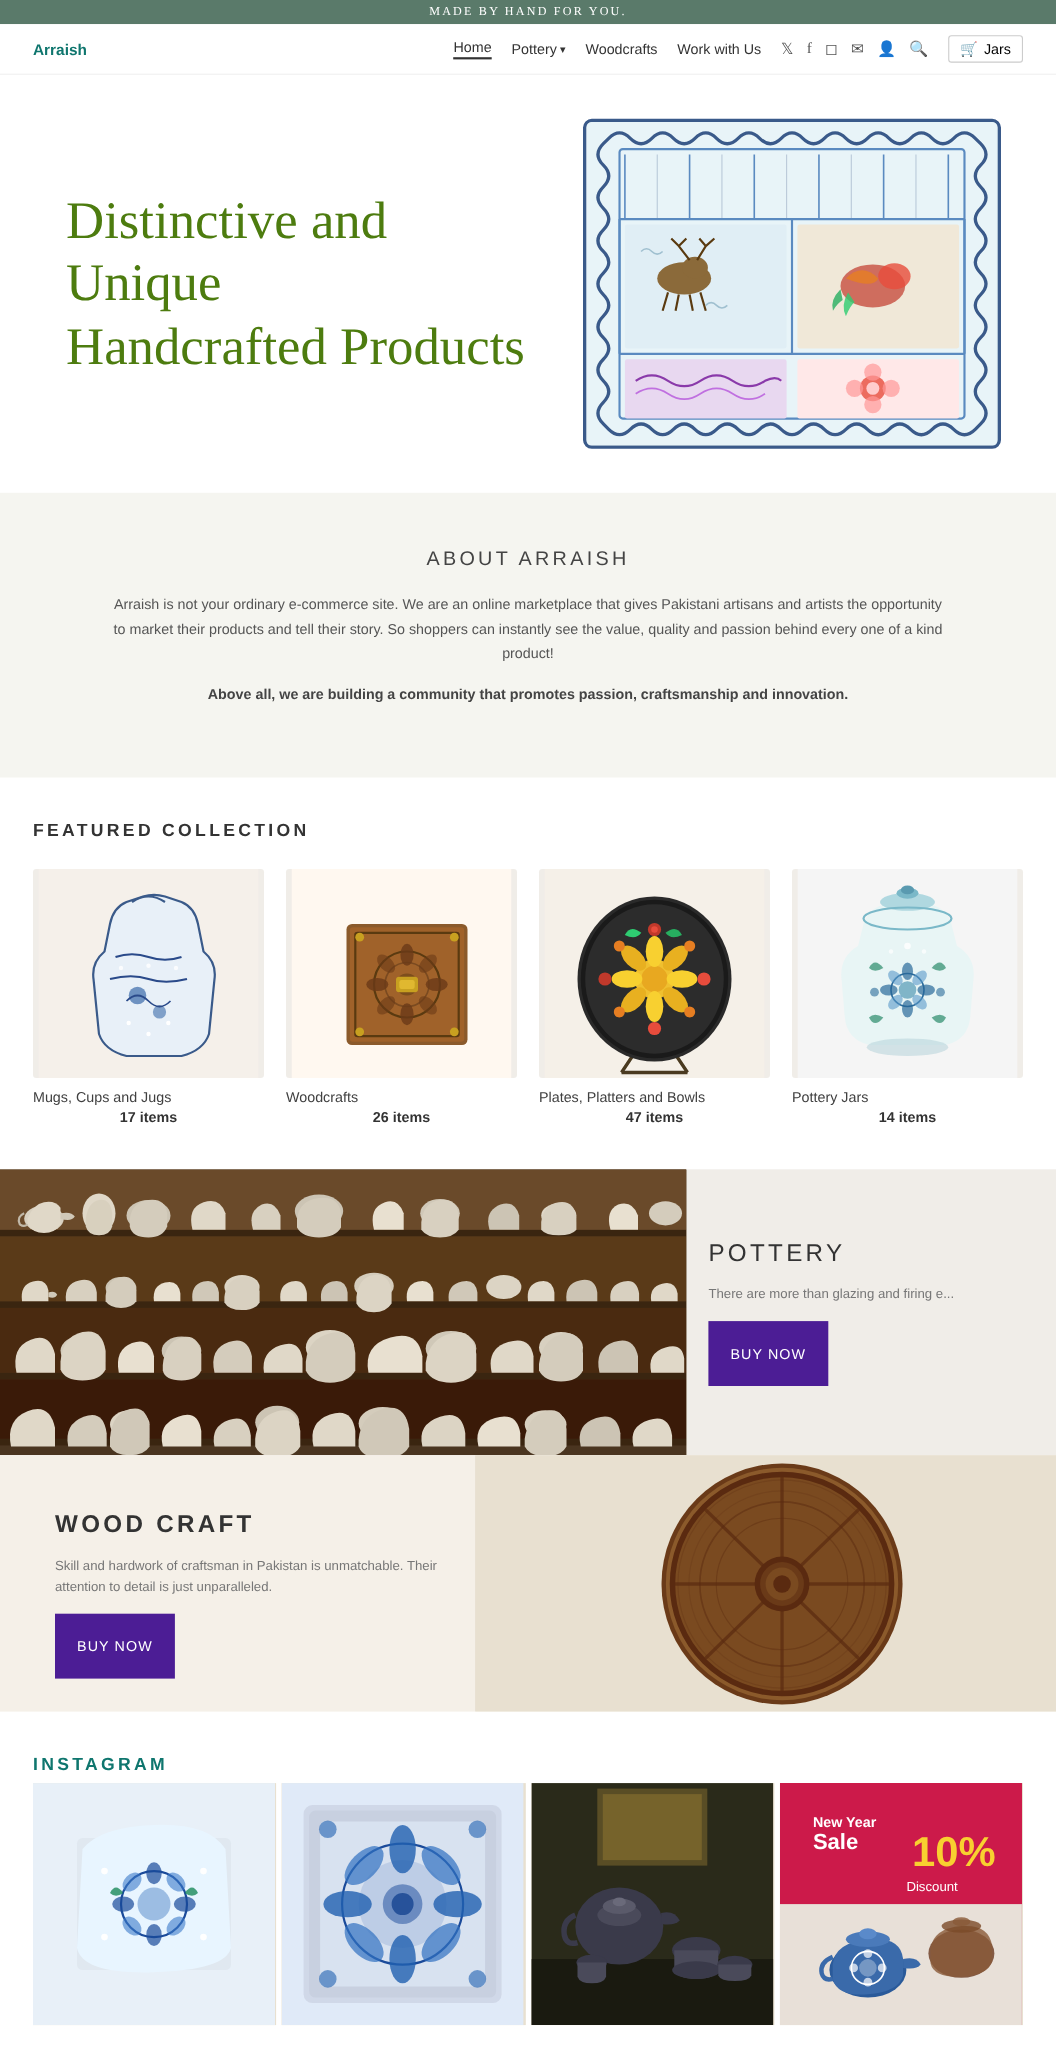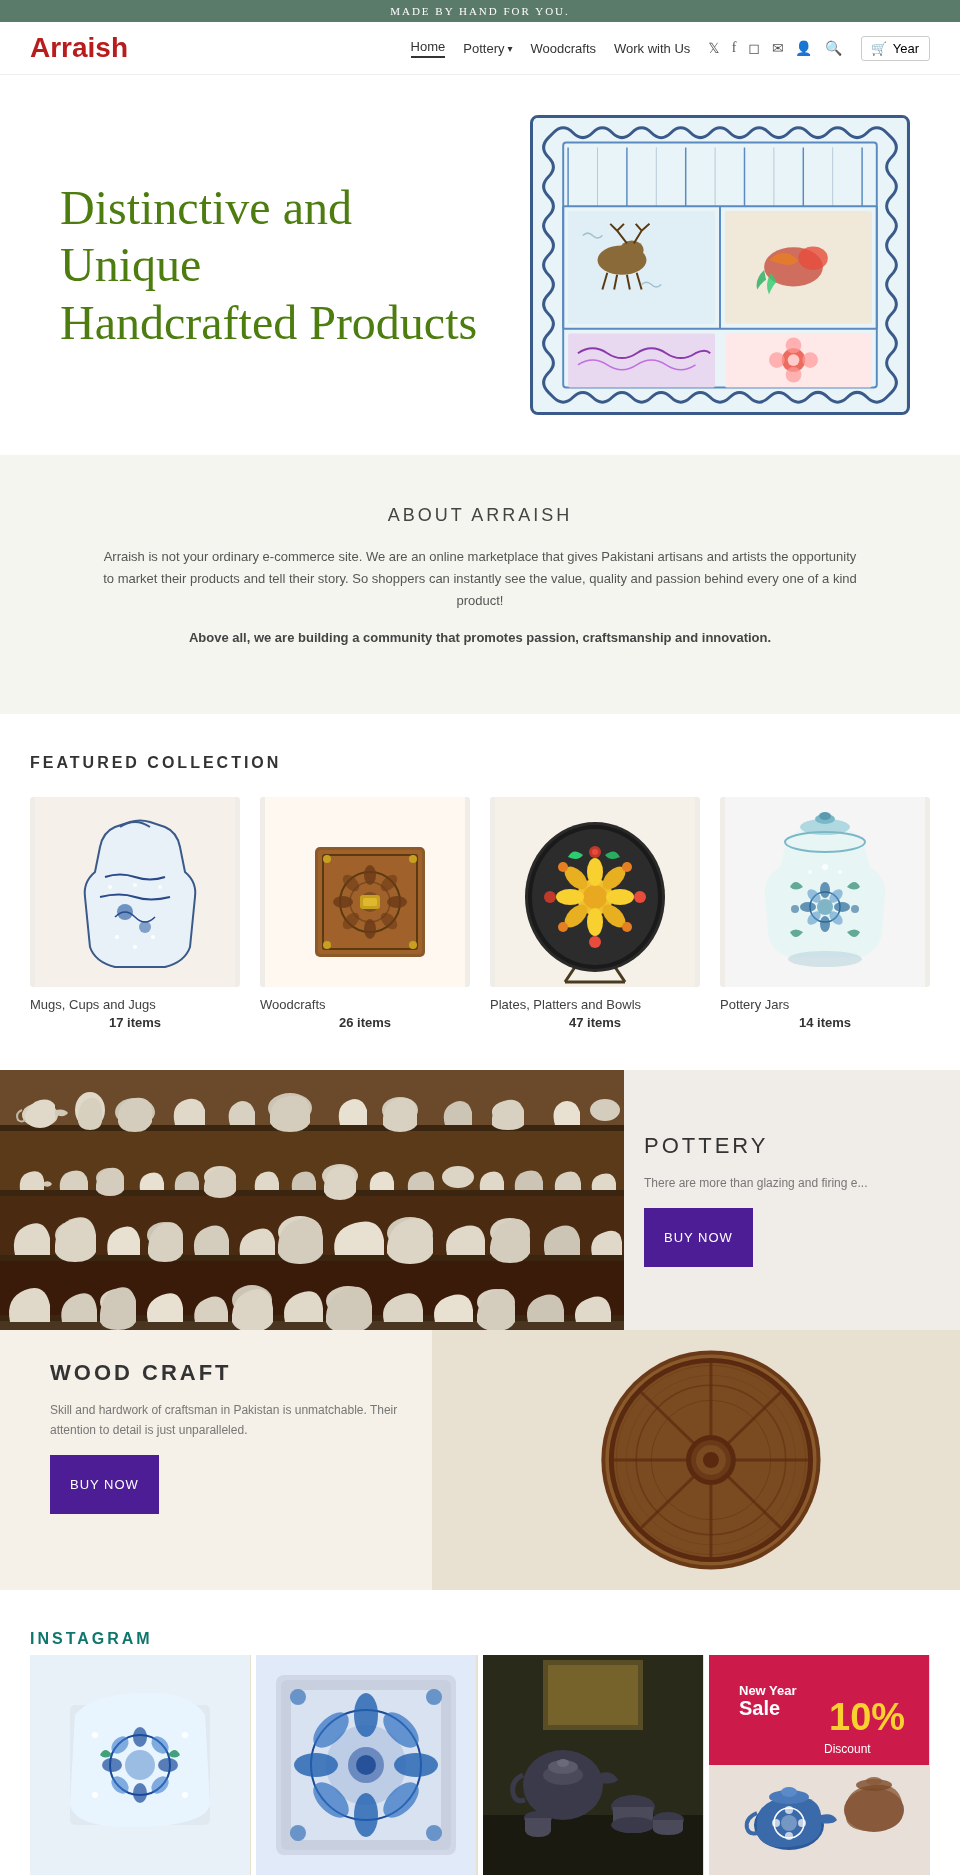--- a/index.html
+++ b/index.html
@@ -18,23 +18,23 @@
     
     .header {
       display: flex;
       align-items: center;
       justify-content: space-between;
       padding: 10px 30px;
       border-bottom: 1px solid #eee;
       background: #fff;
     }
     .logo {
-      font-size: 28px;
+      font-size: 14px;
       font-weight: bold;
-      color: #b91c1c;
+      color: #0f766e;
       font-family: Arial, sans-serif;
     }
     .nav {
       display: flex;
       align-items: center;
       gap: 18px;
     }
     .nav a {
       text-decoration: none;
       color: #333;
@@ -235,22 +235,22 @@
       font-size: 13px;
       letter-spacing: 1px;
       cursor: pointer;
       font-family: Arial, sans-serif;
       width: fit-content;
     }
 
     
     .woodcraft-banner {
       display: flex;
-      align-items: flex-start;
-      height: 260px;
+      align-items: flex-end;
+      height: 233px;
       background: #f5f0e8;
       position: relative;
       overflow: hidden;
     }
     .woodcraft-text-panel {
       width: 45%;
       padding: 30px 30px 30px 50px;
       display: flex;
       flex-direction: column;
       justify-content: center;
@@ -326,21 +326,21 @@
     <div class="nav-icons">
       <span class="nav-icon">𝕏</span>
       <span class="nav-icon">f</span>
       <span class="nav-icon">◻</span>
       <span class="nav-icon">✉</span>
       <span class="nav-icon">👤</span>
       <span class="nav-icon">🔍</span>
     </div>
     <button class="cart-btn">
       <span>🛒</span>
-      <span>Year</span>
+      <span>Jars</span>
     </button>
   </nav>
 </header>
 
 <section class="hero">
   <div class="hero-text">
     <h1>
       <span>Distinctive and Unique</span><br>
       <span>Handcrafted Products</span>
     </h1>

